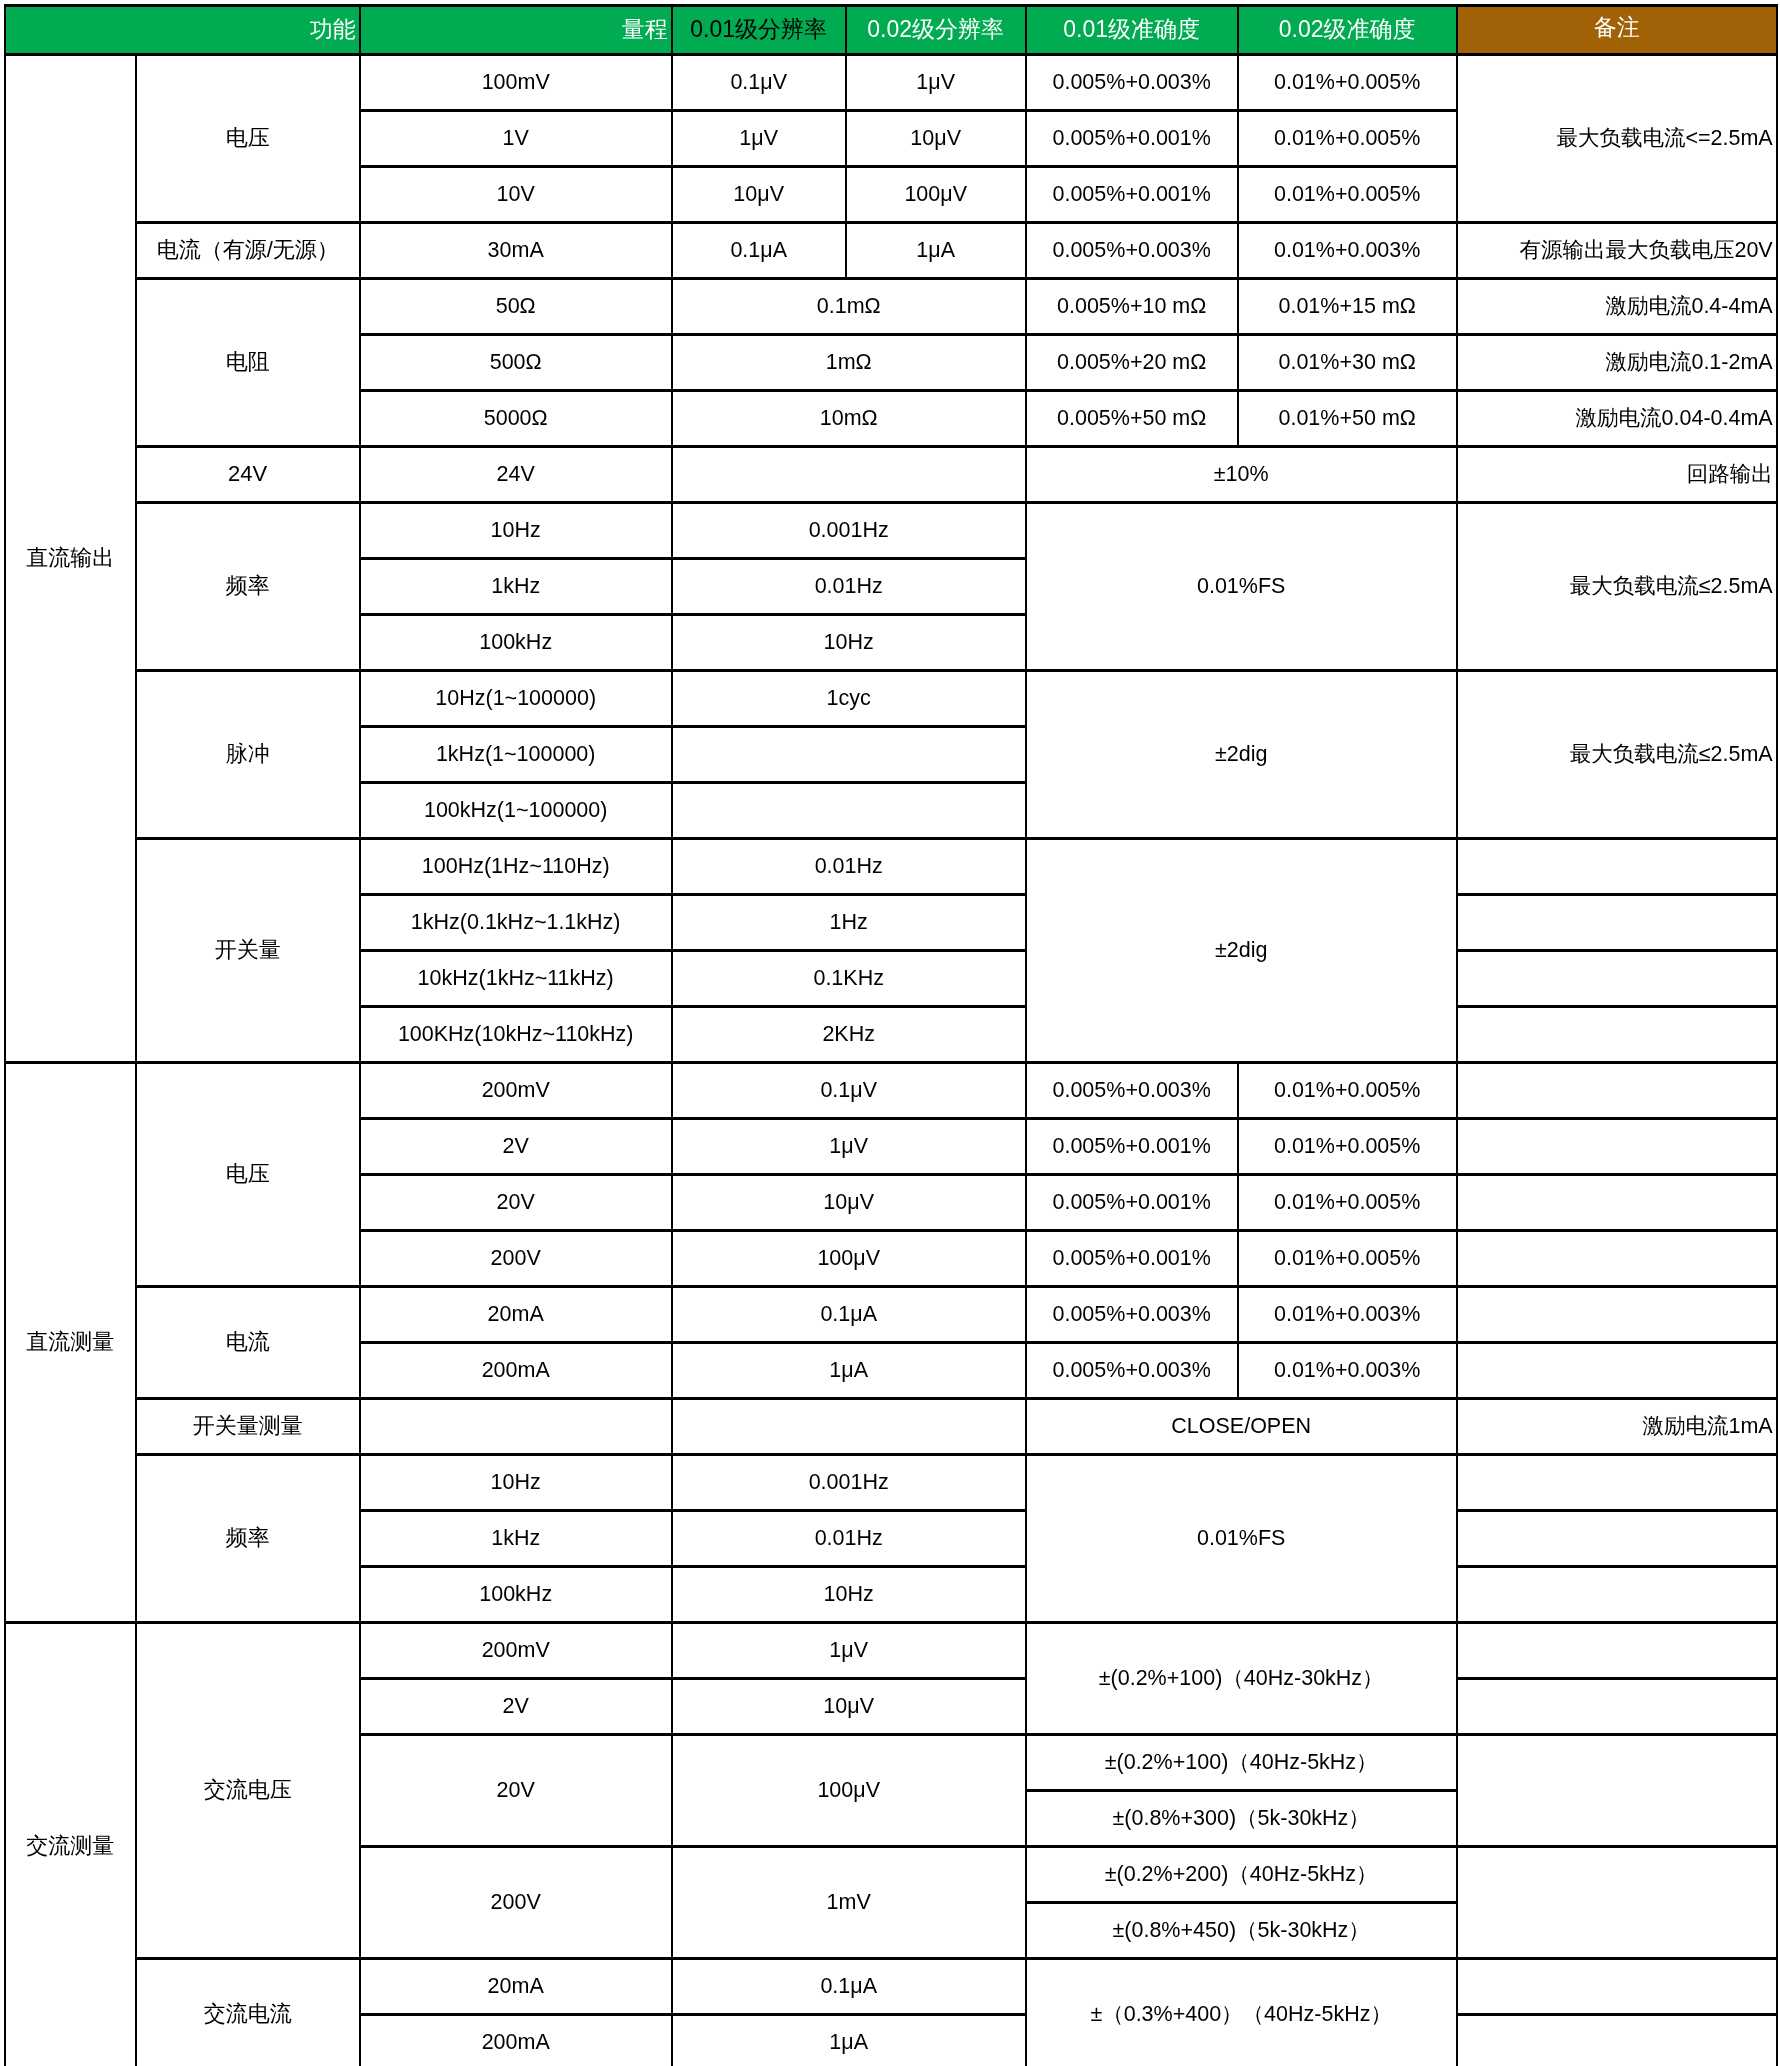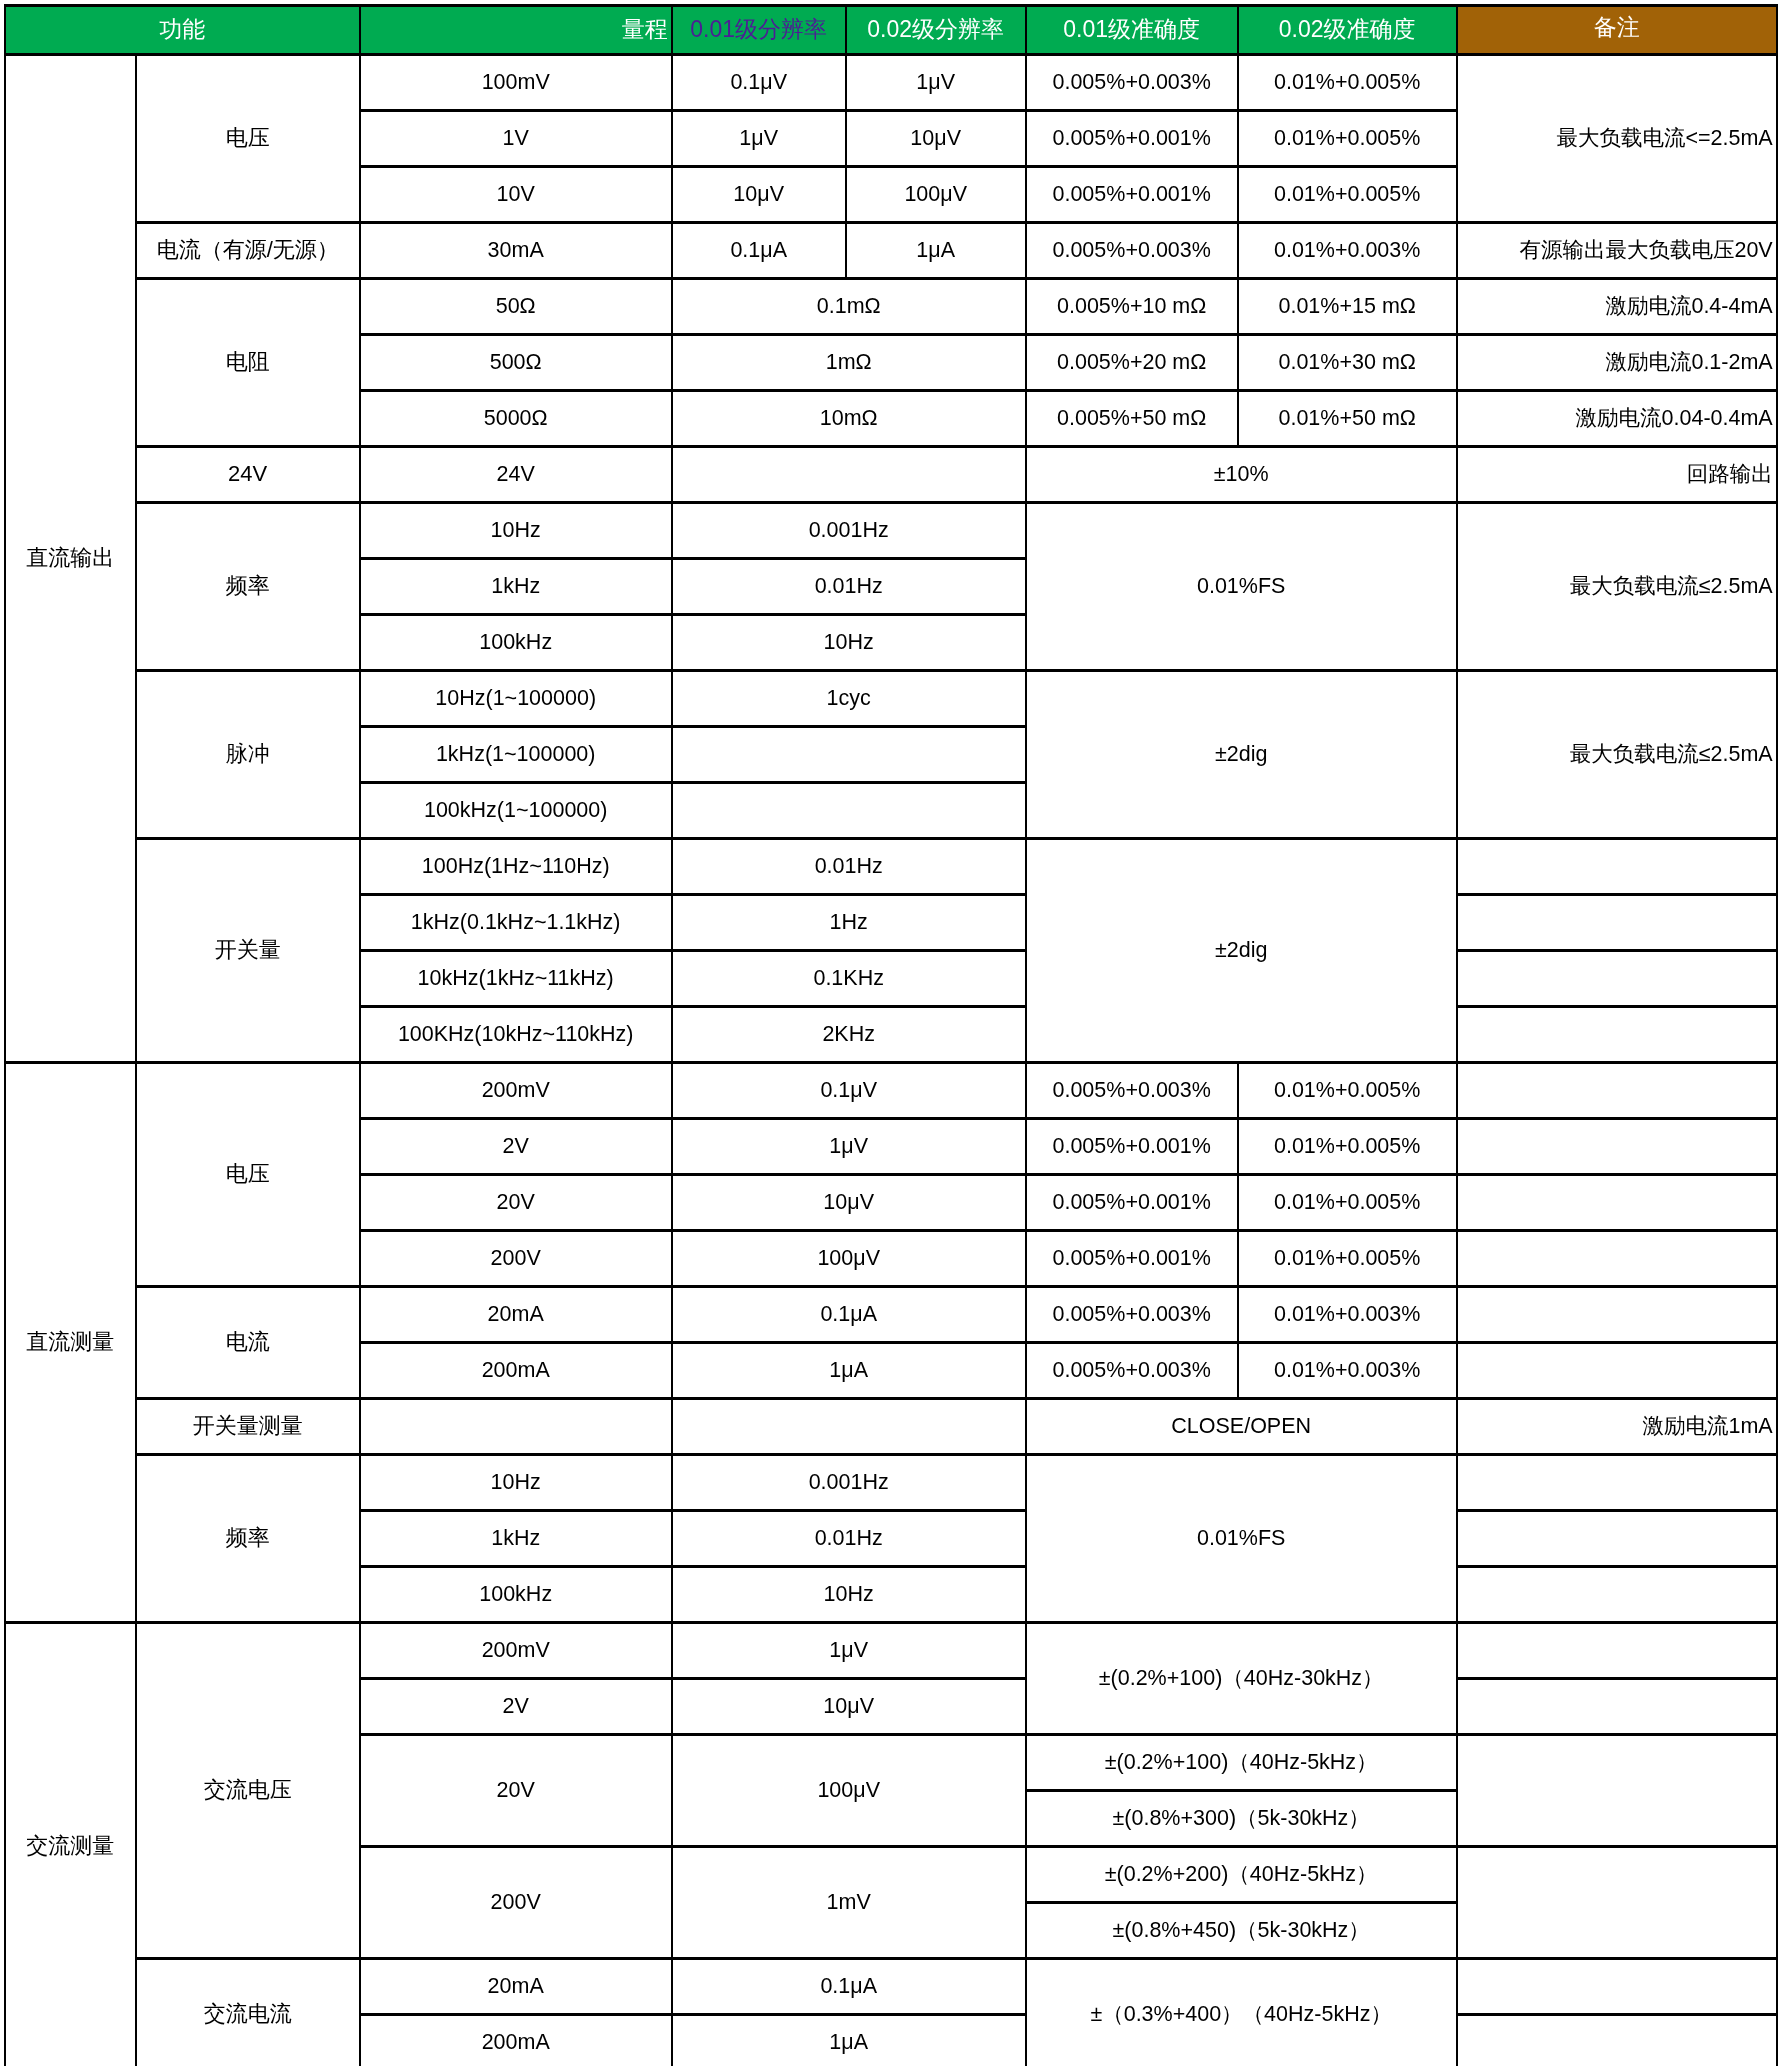--- a/index.html
+++ b/index.html
@@ -26,23 +26,23 @@
     <col style="width:224px">
     <col style="width:312px">
     <col style="width:174px">
     <col style="width:180px">
     <col style="width:212px">
     <col style="width:219px">
     <col style="width:320px">
   </colgroup>
   <thead>
       <tr>
-        <th colspan="2" style="background: rgb(0, 171, 81); color: rgb(255, 255, 255);">功能</th>
+        <th colspan="2" style="background: rgb(0, 171, 81); color: rgb(255, 255, 255); text-align: right;">功能</th>
         <th style="background: rgb(0, 171, 81); color: rgb(255, 255, 255); text-align: right;">量程</th>
-        <th style="background: rgb(0, 171, 81); color: #4c1d95;">0.01级分辨率</th>
+        <th style="background: rgb(0, 171, 81); color: #000000;">0.01级分辨率</th>
         <th style="background: rgb(0, 171, 81); color: rgb(255, 255, 255);">0.02级分辨率</th>
         <th style="background: rgb(0, 171, 81); color: rgb(255, 255, 255);">0.01级准确度</th>
         <th style="background: rgb(0, 171, 81); color: rgb(255, 255, 255); text-align: center;">0.02级准确度</th>
         <th style="background: #a16207; color: rgb(255, 255, 255); font-family: Liberation Mono, monospace;">备注</th>
       </tr>
     </thead>
   <tbody>
       <tr>
         <td rowspan="18" class="sec">直流输出</td>
         <td rowspan="3" class="fn">电压</td>

